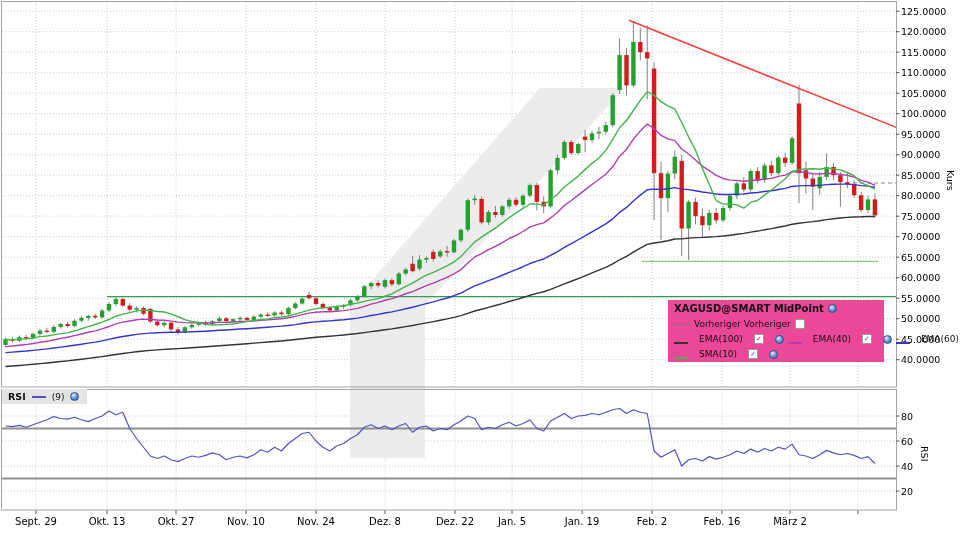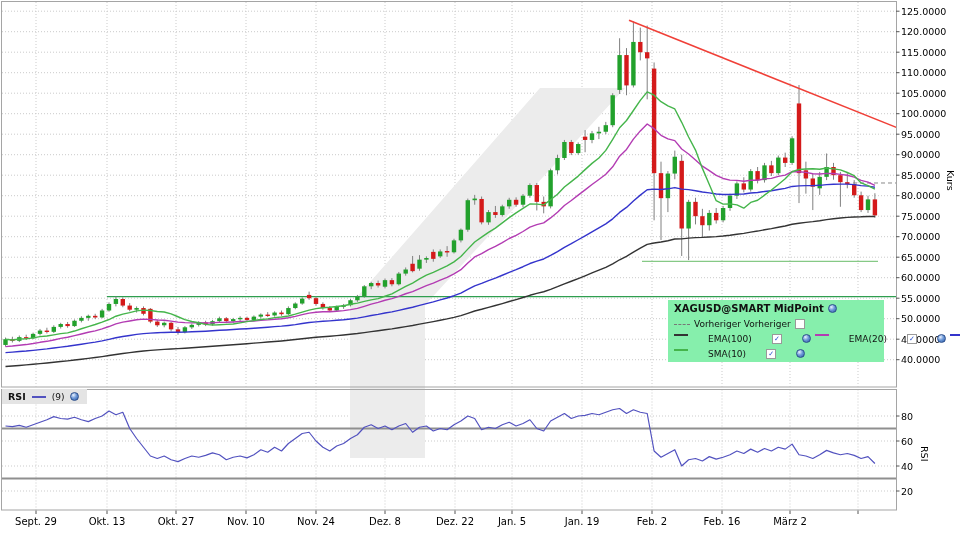--- a/index.html
+++ b/index.html
@@ -1,24 +1,24 @@
 <!DOCTYPE html>
 <html><head>
 <meta charset="utf-8">
 <style>
   html,body{margin:0;padding:0;background:#fff;}
   .stage{position:relative;width:960px;height:540px;background:#fff;overflow:hidden;
          font-family:"DejaVu Sans",sans-serif;}
   svg{display:block;}
-  .legend{position:absolute;left:668px;top:300px;width:216px;height:62px;background:#86efac;
+  .legend{position:absolute;left:668px;top:300px;width:216px;height:62px;background:#ec4899;
           font-size:9px;color:#111;padding:3px 6px;box-sizing:border-box;
           display:flex;flex-direction:column;justify-content:space-between;}
   .lrow{display:flex;align-items:center;gap:4px;white-space:nowrap;}
   .ltitle{font-weight:bold;font-size:10px;}
-  .litem{display:flex;align-items:flex-start;gap:20px;}
+  .litem{display:flex;align-items:flex-end;gap:11px;}
   .sample{display:inline-block;width:14px;height:0;border-top:2px solid #000;}
   .sample.dashed{border-top:1px dashed #777;width:16px;}
   .cb{display:inline-block;width:8px;height:8px;background:#fff;border:1px solid #999;
       font-size:7px;line-height:8px;color:#2a52cc;text-align:center;}
   .cb.empty{color:transparent;}
   .globe{display:inline-block;width:9px;height:9px;border-radius:50%;
          background:radial-gradient(circle at 35% 30%,#eaf2ff 0%,#6f9ad8 45%,#2c5aa8 100%);
          border:1px solid #2c4f8c;box-sizing:border-box;}
   .rsi-legend{position:absolute;left:2px;top:389px;height:15px;background:#e4e4e4;
               font-size:9px;color:#111;display:flex;align-items:center;gap:6px;
@@ -452,21 +452,21 @@
     </div>
     <div class="lrow">
       <span class="litem">
         <span class="sample" style="border-top-color: rgb(51, 51, 51);"></span>
         <span>EMA(100)</span>
         <span class="cb">✓</span>
         <span class="globe"></span>
       </span>
       <span class="litem">
         <span class="sample" style="border-top-color: rgb(179, 60, 179);"></span>
-        <span>EMA(20)</span>
+        <span>EMA(40)</span>
         <span class="cb">✓</span>
         <span class="globe"></span>
       </span>
       <span class="litem">
         <span class="sample" style="border-top-color: rgb(52, 52, 204);"></span>
         <span>EMA(60)</span>
         <span class="cb">✓</span>
         <span class="globe"></span>
       </span>
     </div>

